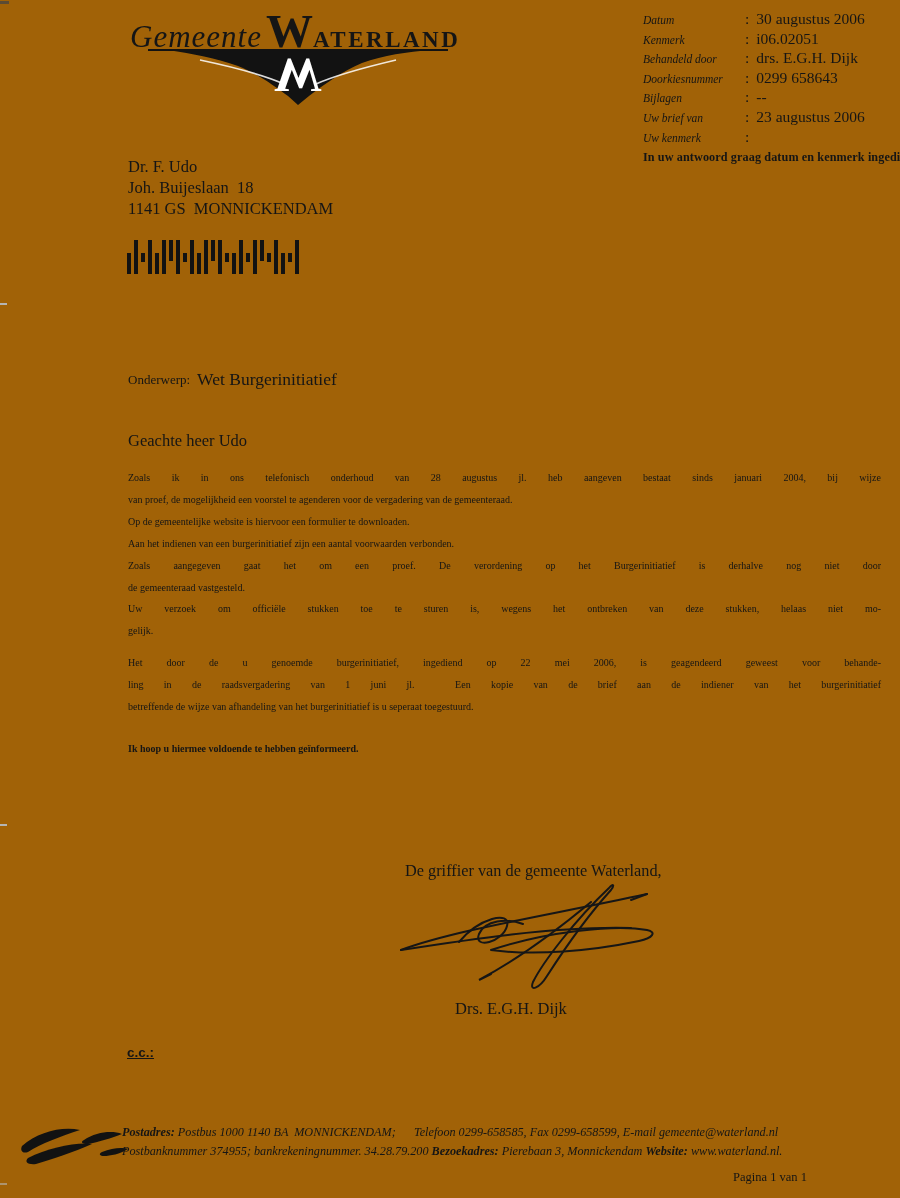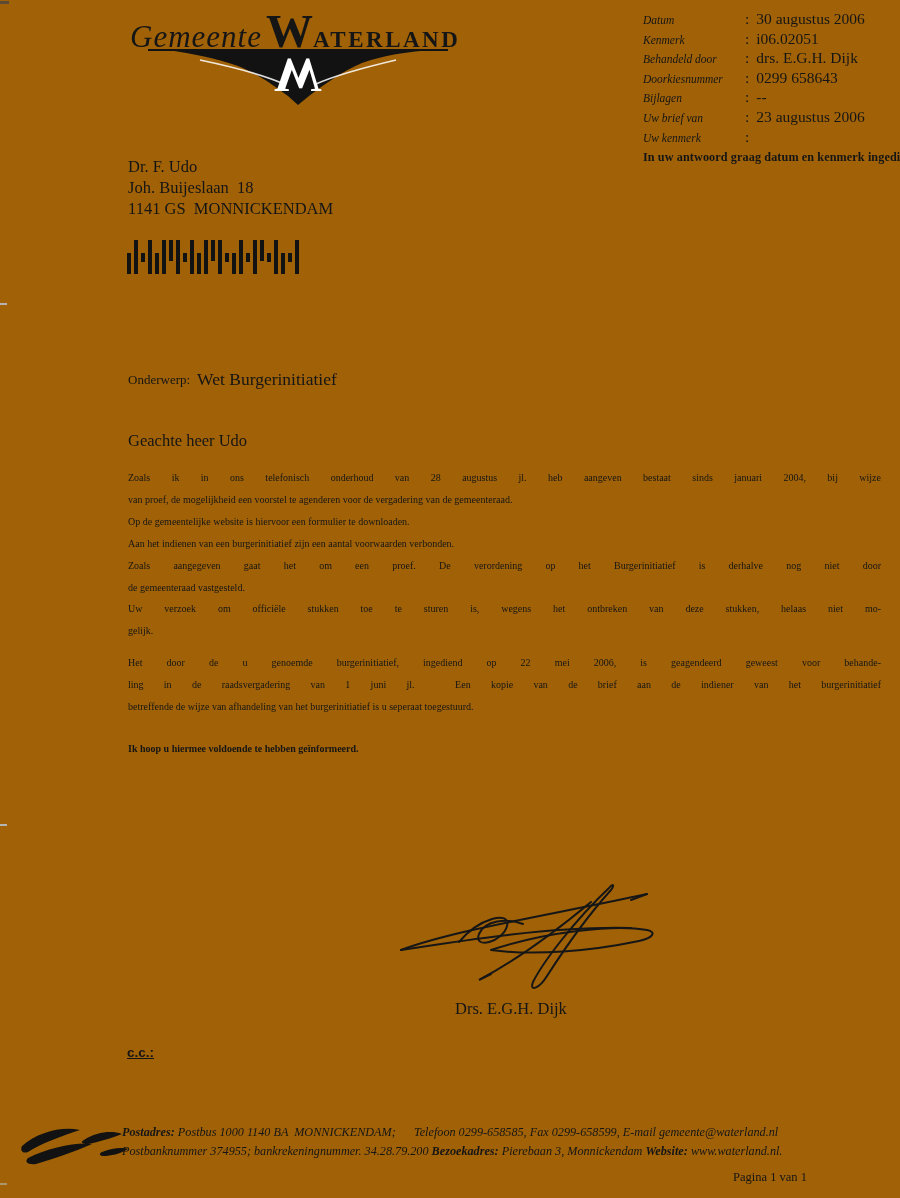--- a/index.html
+++ b/index.html
@@ -168,20 +168,21 @@
     <div class="body-line" data-stretch="1">Zoals aangegeven gaat het om een proef. De verordening op het Burgerinitiatief is derhalve nog niet door</div>
     <div class="body-line" data-stretch="0">de gemeenteraad vastgesteld.</div>
     <div class="body-line" data-stretch="1">Uw verzoek om officiële stukken toe te sturen is, wegens het ontbreken van deze stukken, helaas niet mo-</div>
     <div class="body-line" data-stretch="0">gelijk.</div>
     <div class="body-line gap-small" data-stretch="1">Het door de u genoemde burgerinitiatief, ingediend op 22 mei 2006, is geagendeerd geweest voor behande-</div>
     <div class="body-line" data-stretch="1">ling in de raadsvergadering van 1 juni jl.  Een kopie van de brief aan de indiener van het burgerinitiatief</div>
     <div class="body-line" data-stretch="0">betreffende de wijze van afhandeling van het burgerinitiatief is u seperaat toegestuurd.</div>
     <div class="body-line gap-line" data-stretch="0">Ik hoop u hiermee voldoende te hebben geïnformeerd.</div>
   </div>
 
+  <div class="closing">De griffier van de gemeente Waterland,</div>
 
   <svg class="signature" width="272" height="112" viewBox="0 0 272 112">
     <g stroke="#161616" stroke-width="2" fill="none" stroke-linecap="round">
       <path d="M6,66 C60,46 150,32 252,10"></path>
       <path d="M6,66 C70,56 160,42 236,44"></path>
       <path d="M252,10 L236,16"></path>
       <path d="M64,58 C84,34 116,26 112,42 C108,58 78,66 84,50 C90,36 112,34 128,40"></path>
       <path d="M196,18 C160,48 118,78 84,96 L96,90"></path>
       <path d="M214,4 C180,36 148,78 138,98 C134,108 144,105 152,92 C170,64 196,28 216,6 C220,1 218,-1 214,4"></path>
       <path d="M96,66 C150,48 220,40 252,46 C262,48 258,54 244,57 C196,67 140,72 96,66"></path>

